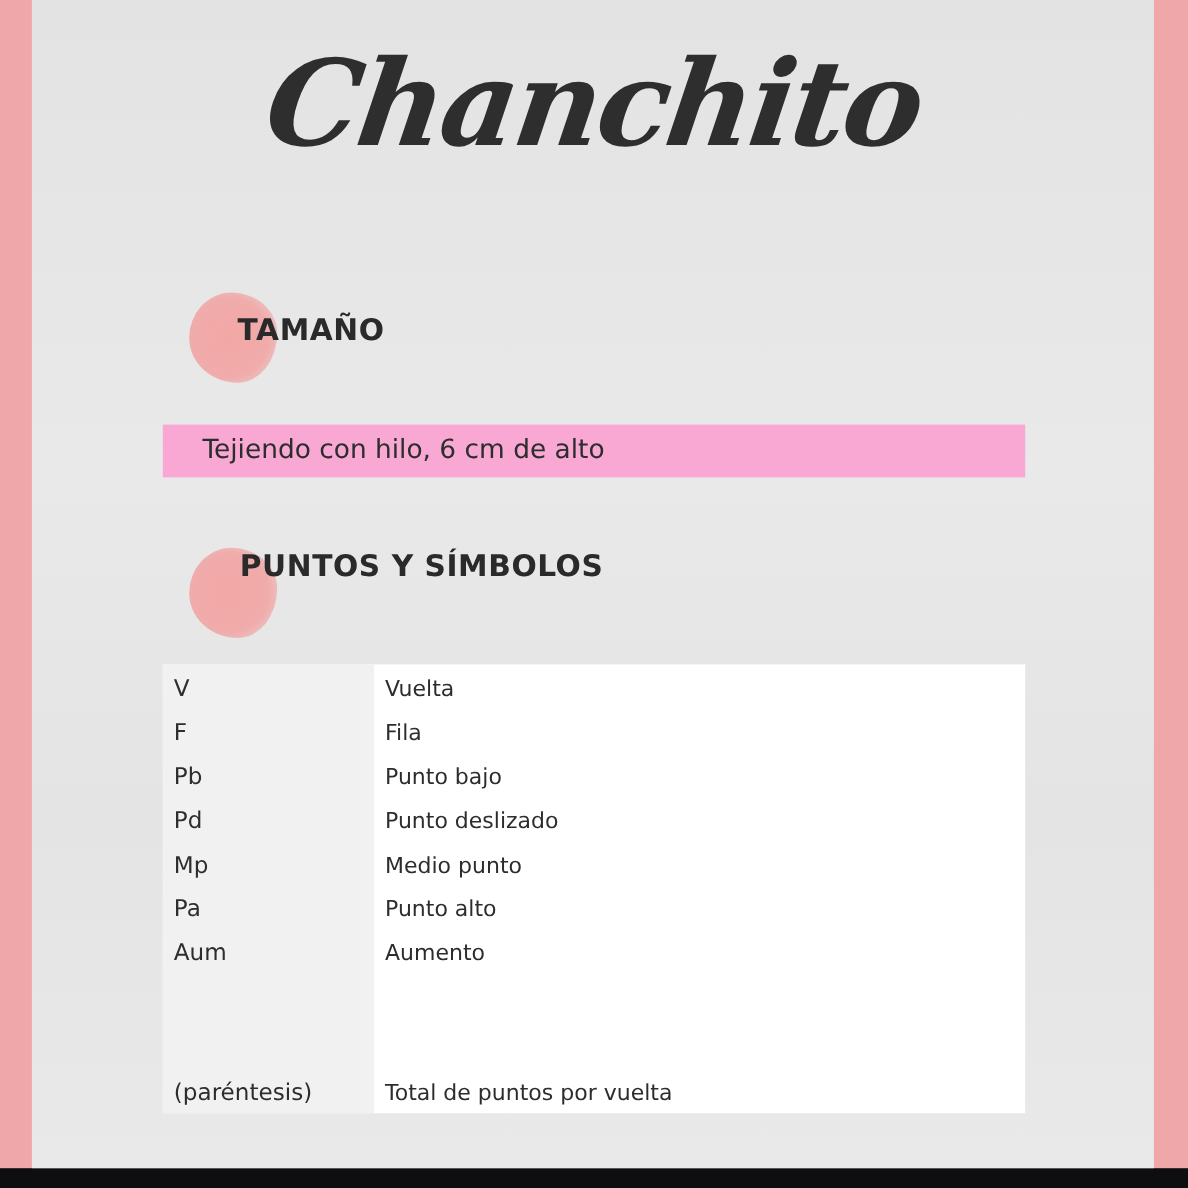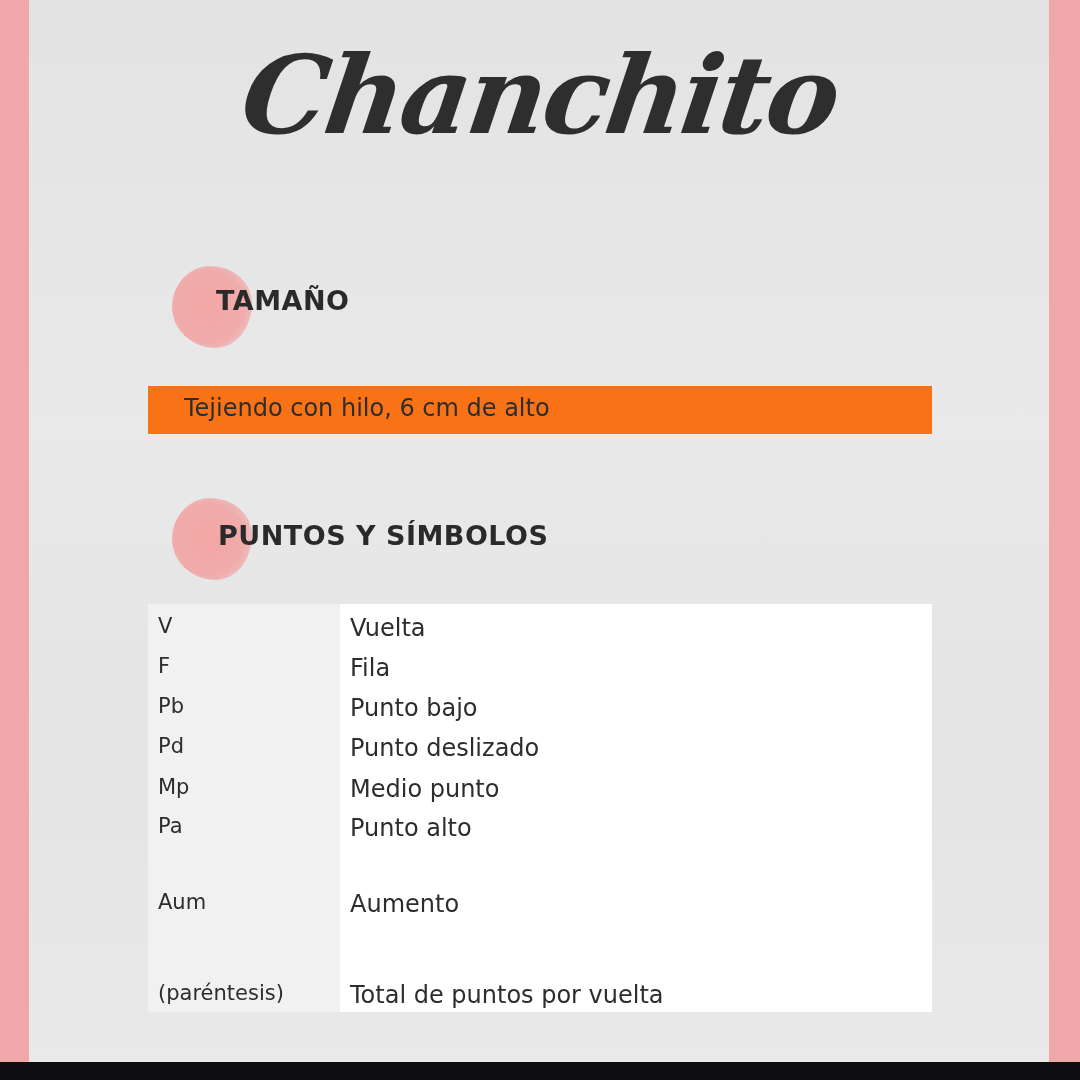--- a/index.html
+++ b/index.html
@@ -25,21 +25,21 @@
   .blob {
     position: absolute; width: 80px; height: 82px; border-radius: 48% 52% 45% 55% / 50% 45% 55% 50%;
     background: radial-gradient(circle at 45% 50%, #f3a7a5 0%, #f0abab 60%, rgba(240,171,171,0.6) 80%, rgba(240,171,171,0) 100%);
   }
   .heading {
     position: absolute; font-family: "DejaVu Sans", sans-serif; font-weight: bold;
     font-size: 27px; color: #2a2a2a; letter-spacing: 0.5px;
   }
   .size-box {
     position: absolute; left: 148px; top: 386px; width: 784px; height: 48px;
-    background: #f97316;
+    background: #f9a8d4;
   }
   .size-text {
     position: absolute; left: 36px; top: 8px; font-size: 24px; color: #2d2d2d;
     font-family: "DejaVu Sans", sans-serif; white-space: nowrap;
   }
   .table {
     position: absolute; left: 148px; top: 604px; width: 784px; height: 408px;
     background: #ffffff;
   }
   .col-left-bg {
@@ -47,41 +47,41 @@
     background: #f1f1f1;
   }
   .row {
     position: absolute; left: 0; width: 784px; height: 40px;
   }
   .cell-abbr {
     position: absolute; left: 10px; top: 6px; font-size: 21px; color: #2d2d2d;
     white-space: nowrap; font-family: "DejaVu Sans", sans-serif;
   }
   .cell-desc {
-    position: absolute; left: 202px; top: 6px; font-size: 24px; color: #2d2d2d;
+    position: absolute; left: 202px; top: 6px; font-size: 20px; color: #2d2d2d;
     white-space: nowrap; font-family: "DejaVu Sans", sans-serif;
   }
 </style>
 </head>
 <body>
 
 <div class="page">
   <div class="paper"></div>
 </div>
 
 <div class="title">Chanchito</div>
 
 <div class="blob" style="left:172px; top:266px;"></div>
 <div class="heading" style="left:216px; top:285px;">TAMAÑO</div>
 <div class="size-box">
   <span class="size-text">Tejiendo con hilo, 6 cm de alto</span>
 </div>
 
 <div class="blob" style="left:172px; top:498px;"></div>
-<div class="heading" style="left:218px; top:520px;text-align:right;">PUNTOS Y SÍMBOLOS</div>
+<div class="heading" style="left:218px; top:500px;text-align:right;">PUNTOS Y SÍMBOLOS</div>
 
 <div class="table">
   <div class="col-left-bg"></div>
 
   <div class="row" style="top:4px;">
     <span class="cell-abbr">V</span>
     <span class="cell-desc">Vuelta</span>
   </div>
   <div class="row" style="top:44px;">
     <span class="cell-abbr">F</span>
@@ -96,21 +96,21 @@
     <span class="cell-desc">Punto deslizado</span>
   </div>
   <div class="row" style="top:165px;">
     <span class="cell-abbr">Mp</span>
     <span class="cell-desc">Medio punto</span>
   </div>
   <div class="row" style="top:204px;">
     <span class="cell-abbr">Pa</span>
     <span class="cell-desc">Punto alto</span>
   </div>
-  <div class="row" style="top:244px;margin-top:36px;">
+  <div class="row" style="top:244px;">
     <span class="cell-abbr">Aum</span>
     <span class="cell-desc">Aumento</span>
   </div>
   <div class="row" style="top:371px;">
     <span class="cell-abbr">(paréntesis)</span>
     <span class="cell-desc">Total de puntos por vuelta</span>
   </div>
 </div>
 
 </body></html>

